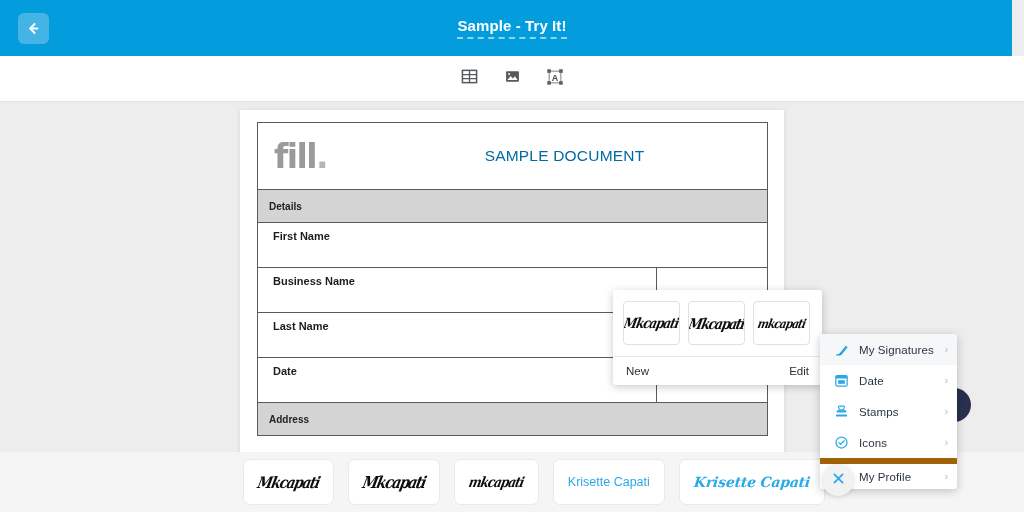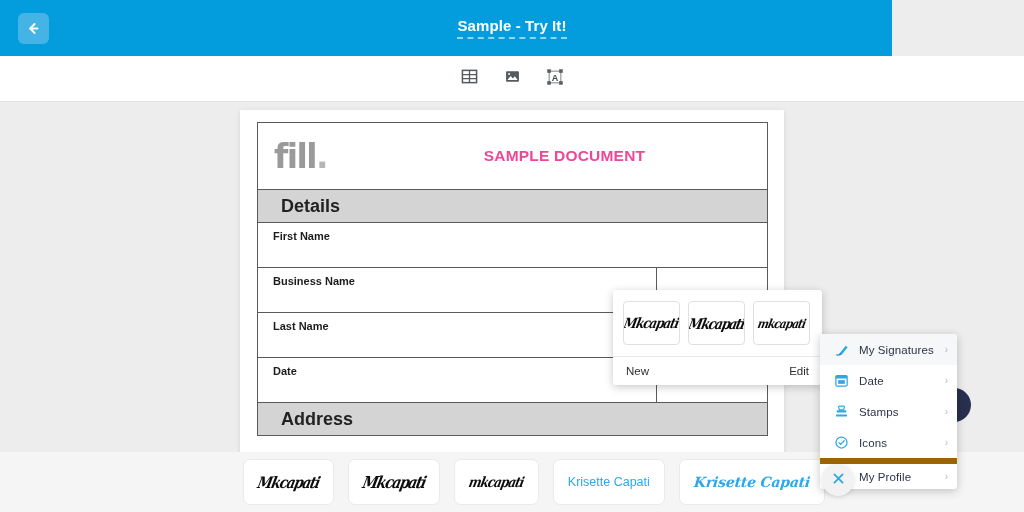--- a/index.html
+++ b/index.html
@@ -16,21 +16,21 @@
     position: relative;
     width: 1024px;
     height: 512px;
     overflow: hidden;
   }
 
   
   .topbar {
     position: absolute;
     left: 0; top: 0;
-    width: 892px;
+    width: 1012px;
     height: 56px;
     background: #039ddd;
     z-index: 40;
   }
   .back-btn {
     position: absolute;
     left: 18px; top: 13px;
     width: 31px; height: 31px;
     background: #44b4e6;
     border-radius: 6px;
@@ -125,35 +125,35 @@
     color: #9a9a9a;
     letter-spacing: -1.6px;
     line-height: 1;
     font-family: "DejaVu Sans", sans-serif;
   }
   .fill-logo .dot { color: #b5b5b5; }
   .doc-heading {
     flex: 1;
     display: flex; align-items: center; justify-content: center;
     font-size: 15.5px;
-    font-weight: 700;
-    color: #ec4899;
+    font-weight: 400;
+    color: #0369a1;
     letter-spacing: .2px;
     padding-right: 46px;
   }
   .row-section {
     background: #d4d4d4;
     height: 33px;
     align-items: center;
   }
   .row-section .cell-label {
-    font-size: 18px;
+    font-size: 10px;
     font-weight: 700;
     color: #222;
-    padding-left: 23px;
+    padding-left: 11px;
   }
   .row-field { height: 45px; }
   .cell {
     position: relative;
     flex: 1;
     padding: 7px 0 0 15px;
   }
   .cell.split-left { flex: 0 0 399px; border-right: 1.5px solid #5a5a5a; }
   .cell.split-right { flex: 1; }
   .field-label {

